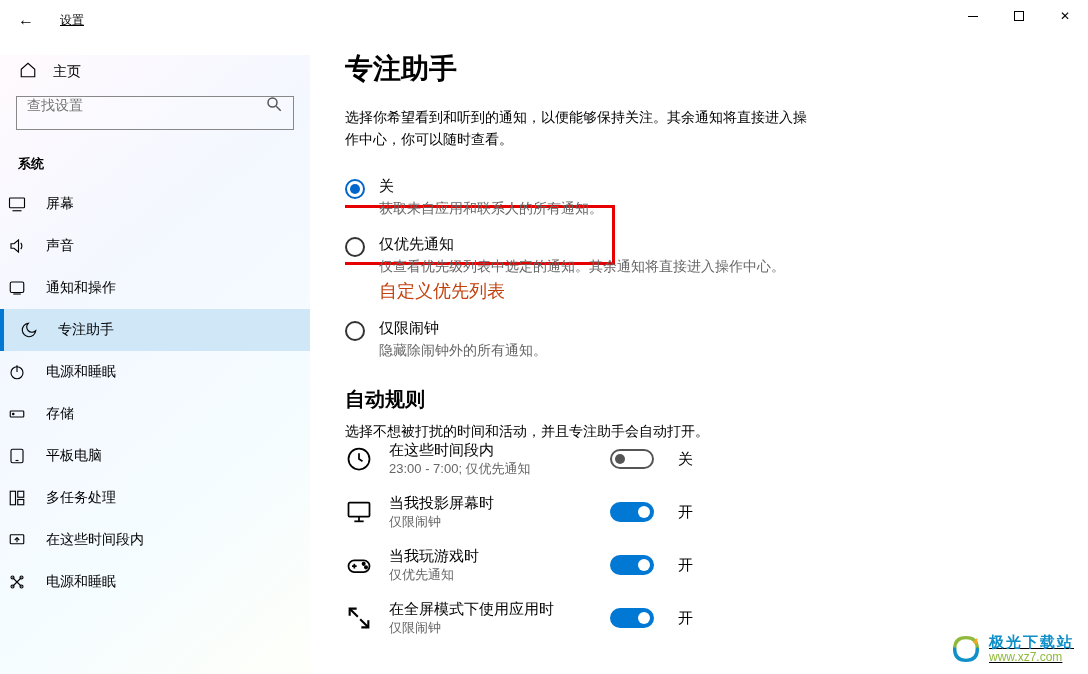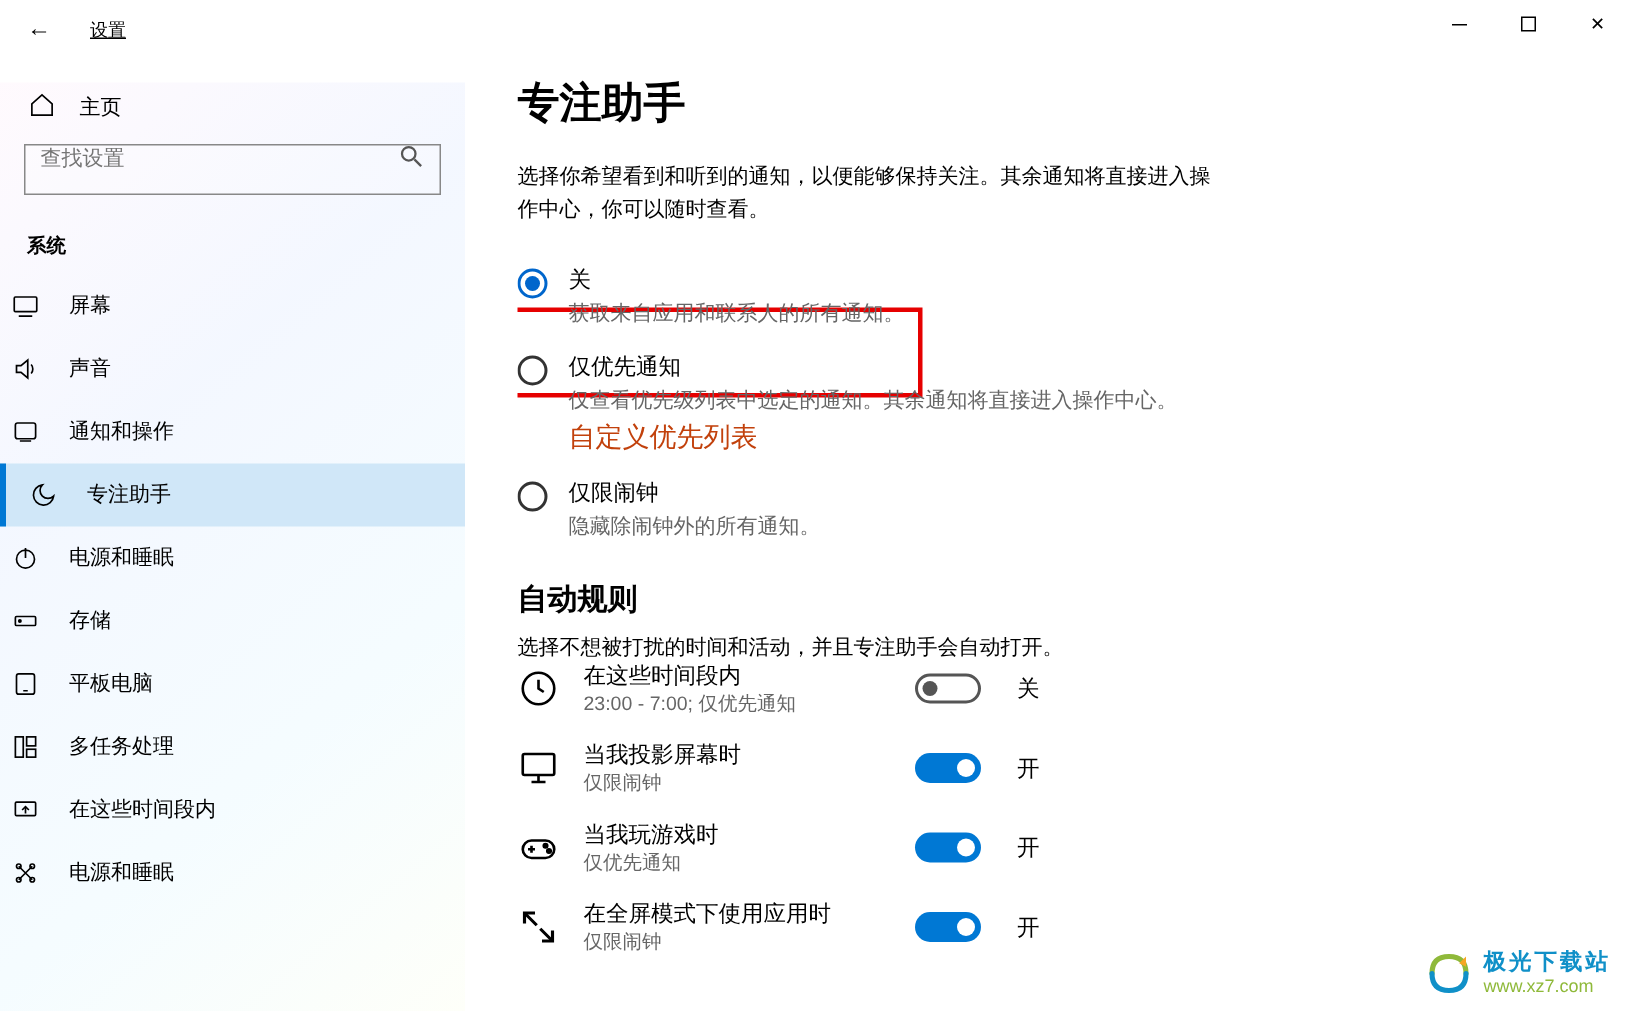--- a/index.html
+++ b/index.html
@@ -53,21 +53,21 @@
 .rinfo { width:205px; }
 .rtit { font-size:15px; }
 .rsub { font-size:13px; color:#666; }
 .toggle { width:44px; height:20px; border-radius:10px; position:relative; cursor:pointer; flex-shrink:0; }
 .toggle.off { border:2px solid #555; }
 .toggle.off::after { content:""; position:absolute; width:10px; height:10px; border-radius:50%; background:#555; left:3px; top:3px; }
 .toggle.on { background:#0078d4; }
 .toggle.on::after { content:""; position:absolute; width:12px; height:12px; border-radius:50%; background:#fff; right:4px; top:4px; }
 .tstate { font-size:15px; margin-left:8px; }
 
-.watermark { position:absolute; right:14px; bottom:8px; display:flex; align-items:center; gap:6px; }
+.watermark { position:absolute; right:14px; bottom:8px; display:flex; align-items:center; gap:6px;text-decoration:underline; }
 .wmlogo { width:34px; height:34px; }
 .wmtxt { display:flex; flex-direction:column; font-size:15px; line-height:1.1; }
 .wm1 { color:#1090c8; font-weight:600; letter-spacing:2px; }
 .wm2 { color:#8fb93a; font-size:12px; }
 </style>
 </head>
 <body>
 
 <div class="titlebar">
   <span class="back">←</span>

